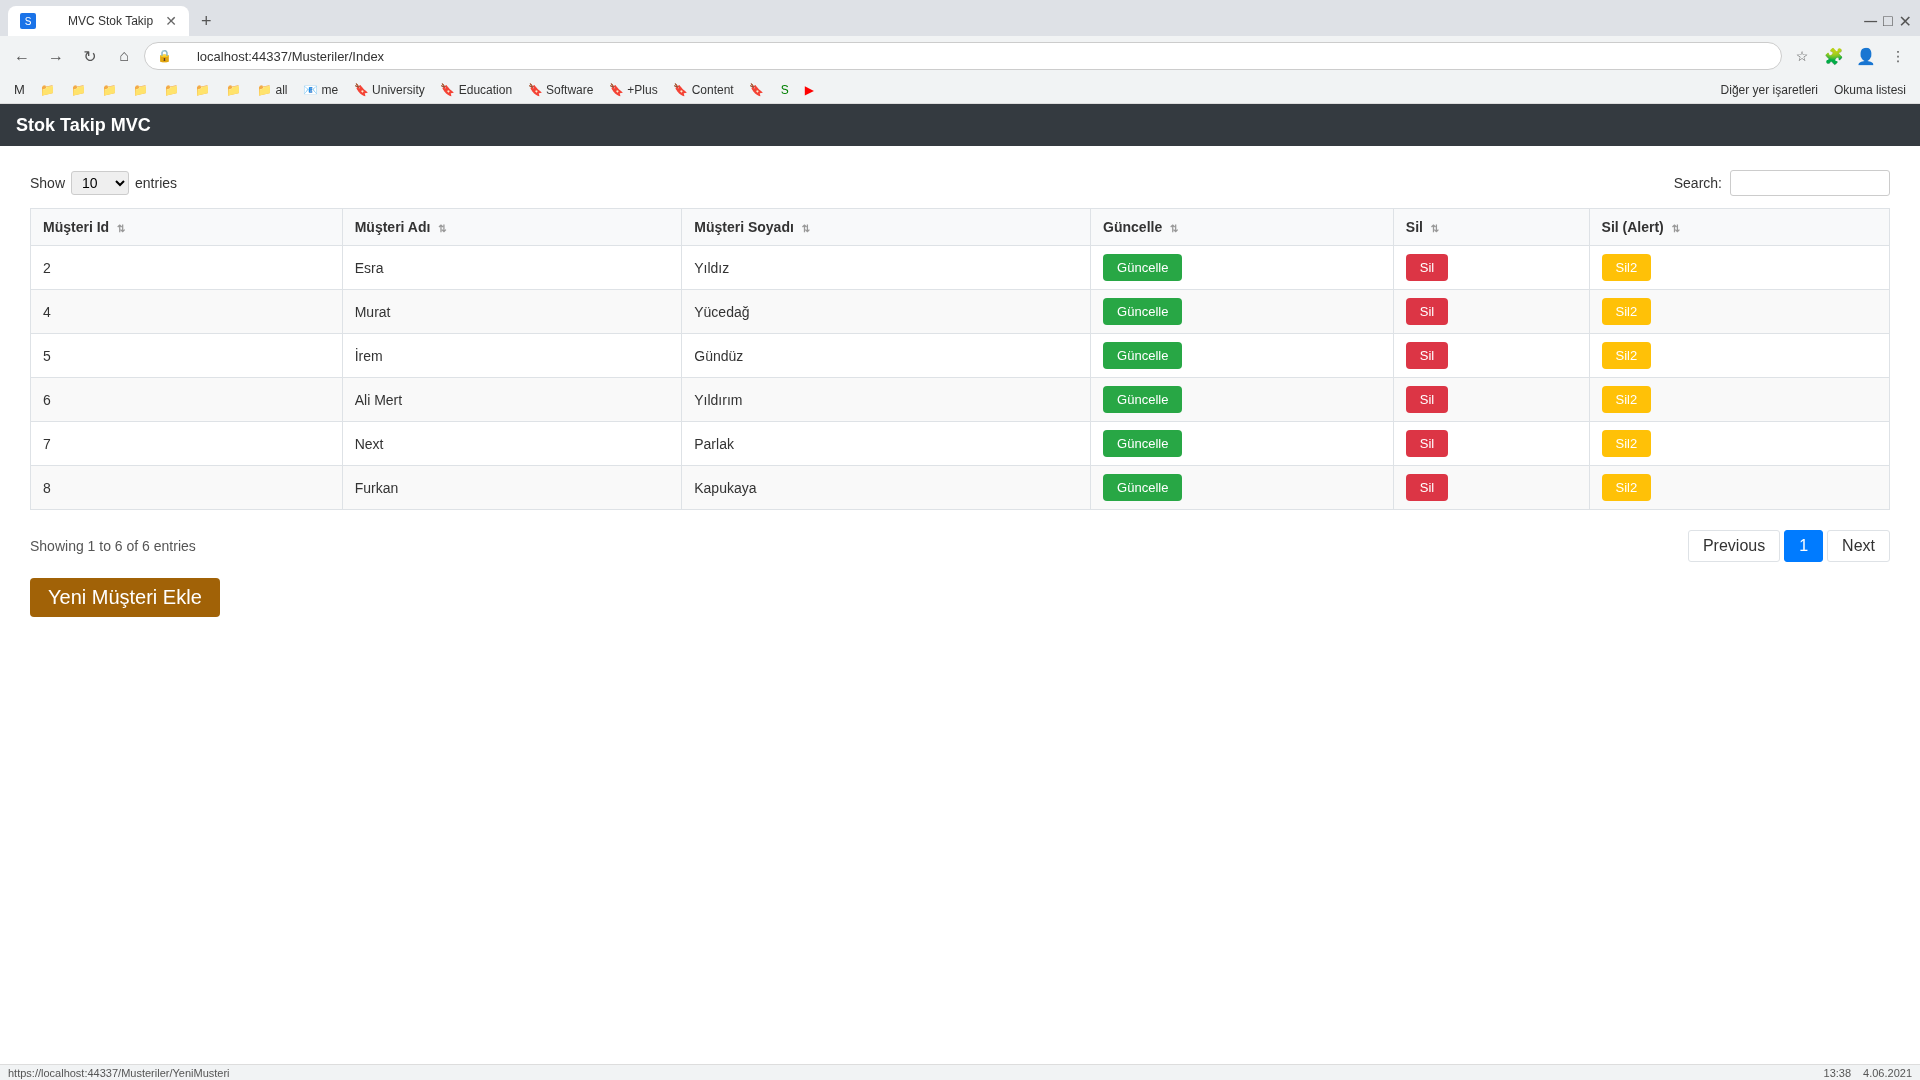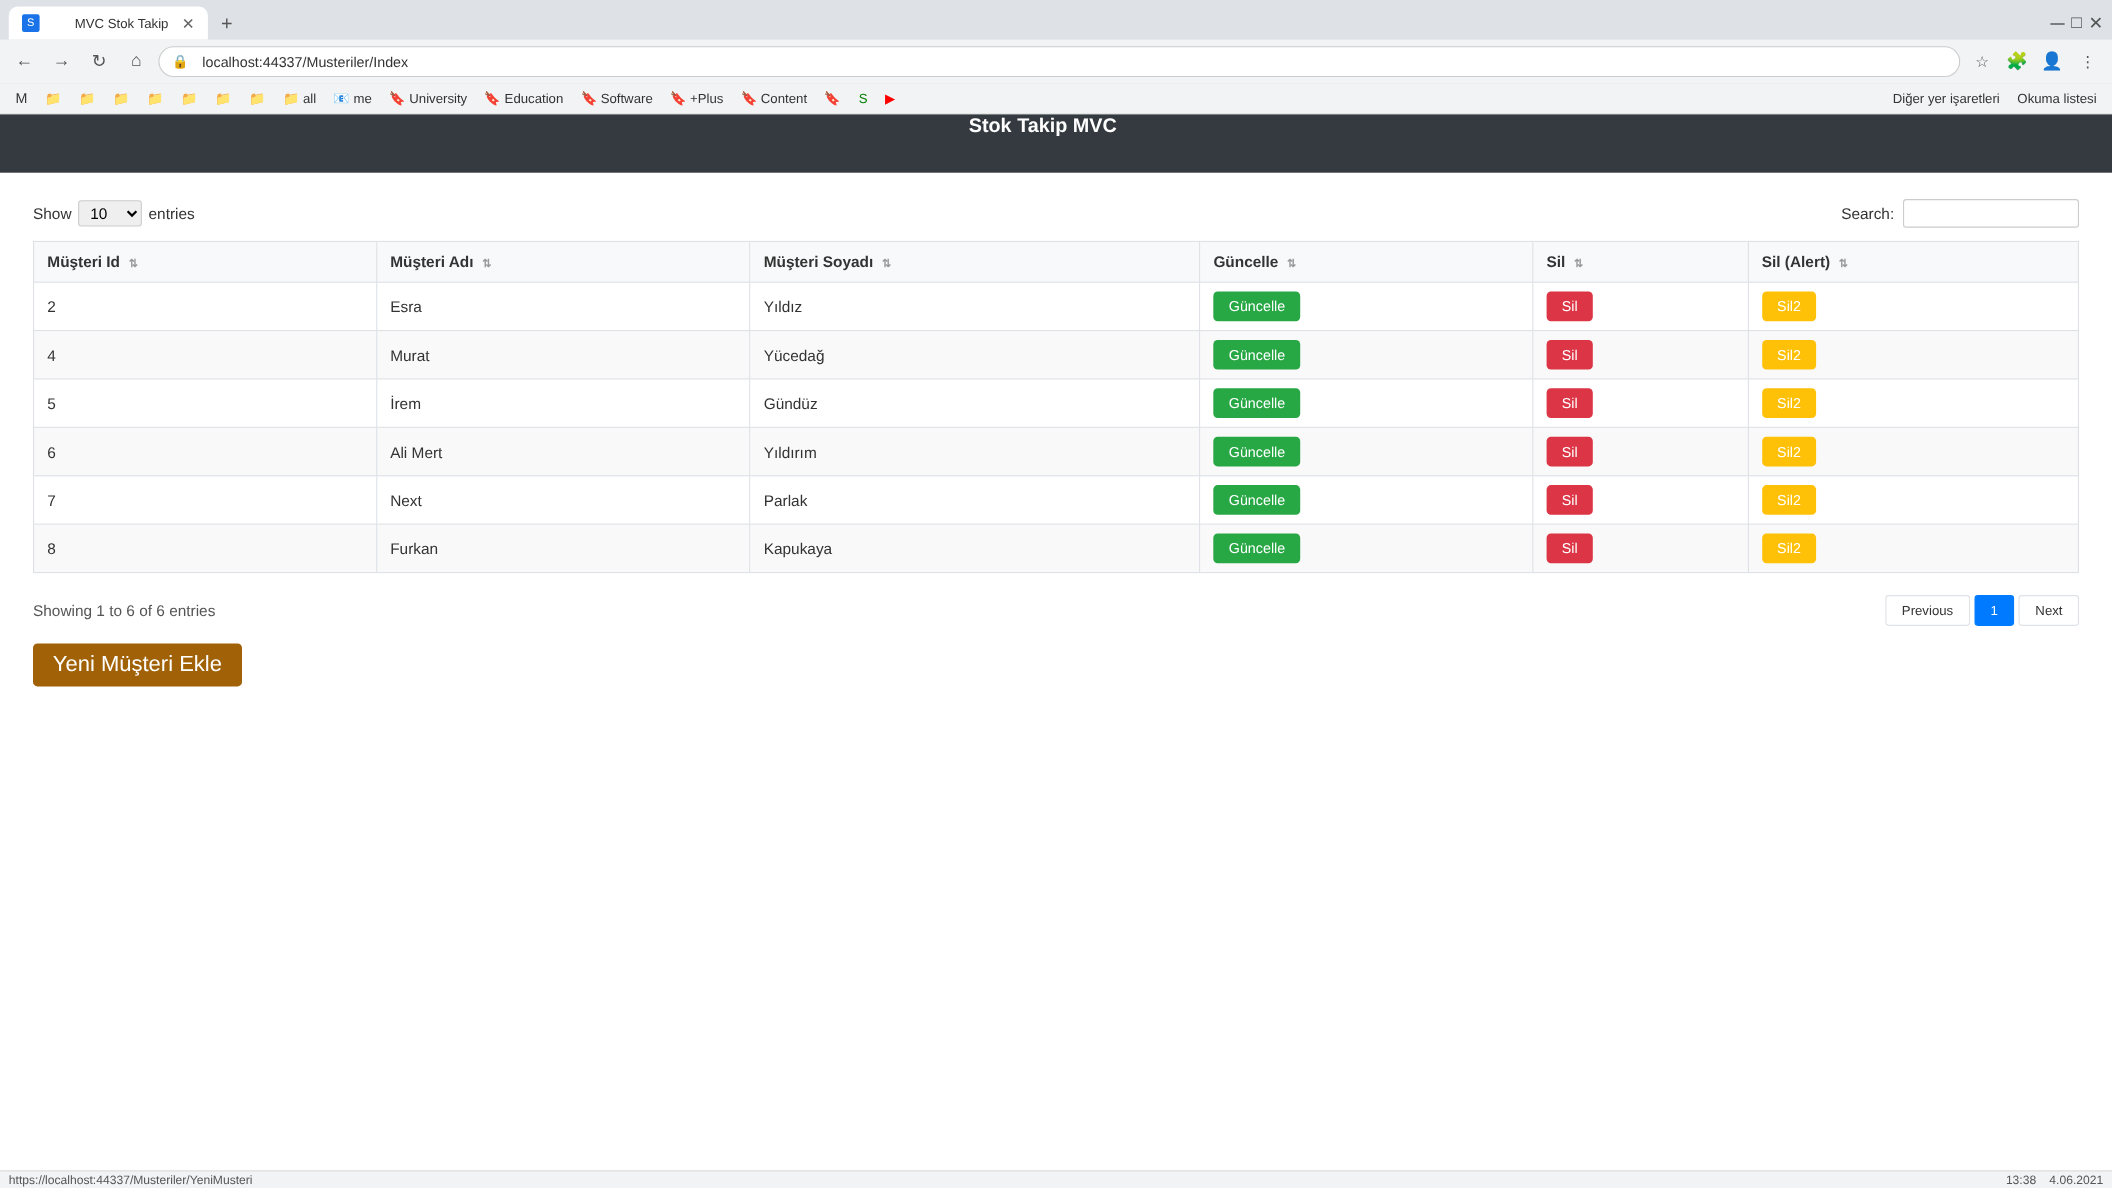--- a/index.html
+++ b/index.html
@@ -16,21 +16,21 @@
     .browser-toolbar { display: flex; align-items: center; padding: 4px 8px; gap: 6px; background: #f1f3f4; height: 40px; }
     .nav-btn { width: 28px; height: 28px; border: none; background: none; border-radius: 50%; display: flex; align-items: center; justify-content: center; cursor: pointer; color: #555; font-size: 16px; }
     .address-bar { flex: 1; height: 28px; border: 1px solid #ccc; border-radius: 14px; padding: 0 12px; font-size: 13px; background: #fff; display: flex; align-items: center; gap: 6px; }
     .toolbar-right { display: flex; align-items: center; gap: 4px; }
     .toolbar-icon { width: 28px; height: 28px; display: flex; align-items: center; justify-content: center; border-radius: 50%; cursor: pointer; font-size: 14px; color: #555; }
 
     .bookmarks-bar { display: flex; align-items: center; padding: 2px 8px; gap: 4px; background: #f1f3f4; height: 28px; border-bottom: 1px solid #ddd; font-size: 12px; overflow: hidden; }
     .bookmark-item { display: flex; align-items: center; gap: 3px; padding: 2px 6px; border-radius: 4px; cursor: pointer; white-space: nowrap; color: #333; font-size: 12px; }
 
     
-    .app-navbar { background: #343a40; color: #fff; display: flex; align-items: center; padding: 0 16px; height: 53px; flex-direction: column; }
+    .app-navbar { background: #343a40; color: #fff; display: flex; align-items: center; padding: 0 16px; height: 42px; }
     .app-brand { font-size: 18px; font-weight: bold; color: #fff; margin-right: 24px; text-decoration: none; }
     .nav-menu { display: flex; gap: 0; }
     .nav-item { color: rgba(255,255,255,0.8); padding: 14px 16px; cursor: pointer; font-size: 15px; text-decoration: none; }
 
     
     .main-content { padding: 24px 30px; }
 
     .table-controls { display: flex; align-items: center; justify-content: space-between; margin-bottom: 12px; }
     .show-entries { display: flex; align-items: center; gap: 6px; font-size: 14px; }
     .show-entries select { padding: 2px 6px; border: 1px solid #ccc; border-radius: 3px; font-size: 14px; }
@@ -43,21 +43,21 @@
     .data-table td { border: 1px solid #dee2e6; padding: 8px 12px; font-size: 14px; vertical-align: middle; }
     .data-table tr:nth-child(even) td { background: #f9f9f9; }
 
     .btn-guncelle { background: #28a745; color: #fff; border: none; border-radius: 4px; padding: 6px 14px; cursor: pointer; font-size: 13px; }
     .btn-sil { background: #dc3545; color: #fff; border: none; border-radius: 4px; padding: 6px 14px; cursor: pointer; font-size: 13px; }
     .btn-sil2 { background: #ffc107; color: #fff; border: none; border-radius: 4px; padding: 6px 14px; cursor: pointer; font-size: 13px; }
 
     .table-footer { display: flex; align-items: center; justify-content: space-between; margin-top: 20px; }
     .showing-text { font-size: 14px; color: #555; }
     .pagination { display: flex; align-items: center; gap: 4px; }
-    .page-btn { padding: 6px 14px; border: 1px solid #dee2e6; background: #fff; border-radius: 3px; cursor: pointer; font-size: 12px; color: #333; }
+    .page-btn { padding: 6px 14px; border: 1px solid #dee2e6; background: #fff; border-radius: 3px; cursor: pointer; font-size: 16px; color: #333; }
     .page-btn.active { background: #007bff; color: #fff; border-color: #007bff; }
 
     .add-btn { background: #a16207; color: #fff; border: none; border-radius: 4px; padding: 8px 18px; cursor: pointer; font-size: 20px; margin-top: 16px; }
 
     
     .status-bar { position: fixed; bottom: 0; left: 0; right: 0; background: #f1f3f4; border-top: 1px solid #ddd; height: 16px; display: flex; align-items: center; padding: 0 8px; font-size: 11px; color: #555; z-index: 100; }
     .status-left { flex: 1; }
     .status-right { display: flex; align-items: center; gap: 12px; font-size: 11px; }
   </style>
 </head>
@@ -83,21 +83,21 @@
     </div>
   </div>
 
   <div class="browser-toolbar">
     <button class="nav-btn">←</button>
     <button class="nav-btn">→</button>
     <button class="nav-btn">↻</button>
     <button class="nav-btn">⌂</button>
     <div class="address-bar" style="flex:1; background:#fff; border:1px solid #ccc; border-radius:20px; padding:0 12px; height:28px; display:flex; align-items:center;">
       <span style="color:#555; font-size:12px;">🔒</span>
-      <span style="margin-left:6px; font-size:13px; color:#333;">localhost:44337/Musteriler/Index</span>
+      <span style="margin-left:19px; font-size:13px; color:#333;">localhost:44337/Musteriler/Index</span>
     </div>
     <div class="toolbar-right">
       <span class="toolbar-icon">☆</span>
       <span class="toolbar-icon" style="font-size:16px;">🧩</span>
       <span class="toolbar-icon" style="font-size:16px;">👤</span>
       <span class="toolbar-icon">⋮</span>
     </div>
   </div>
 
   <div class="bookmarks-bar">

